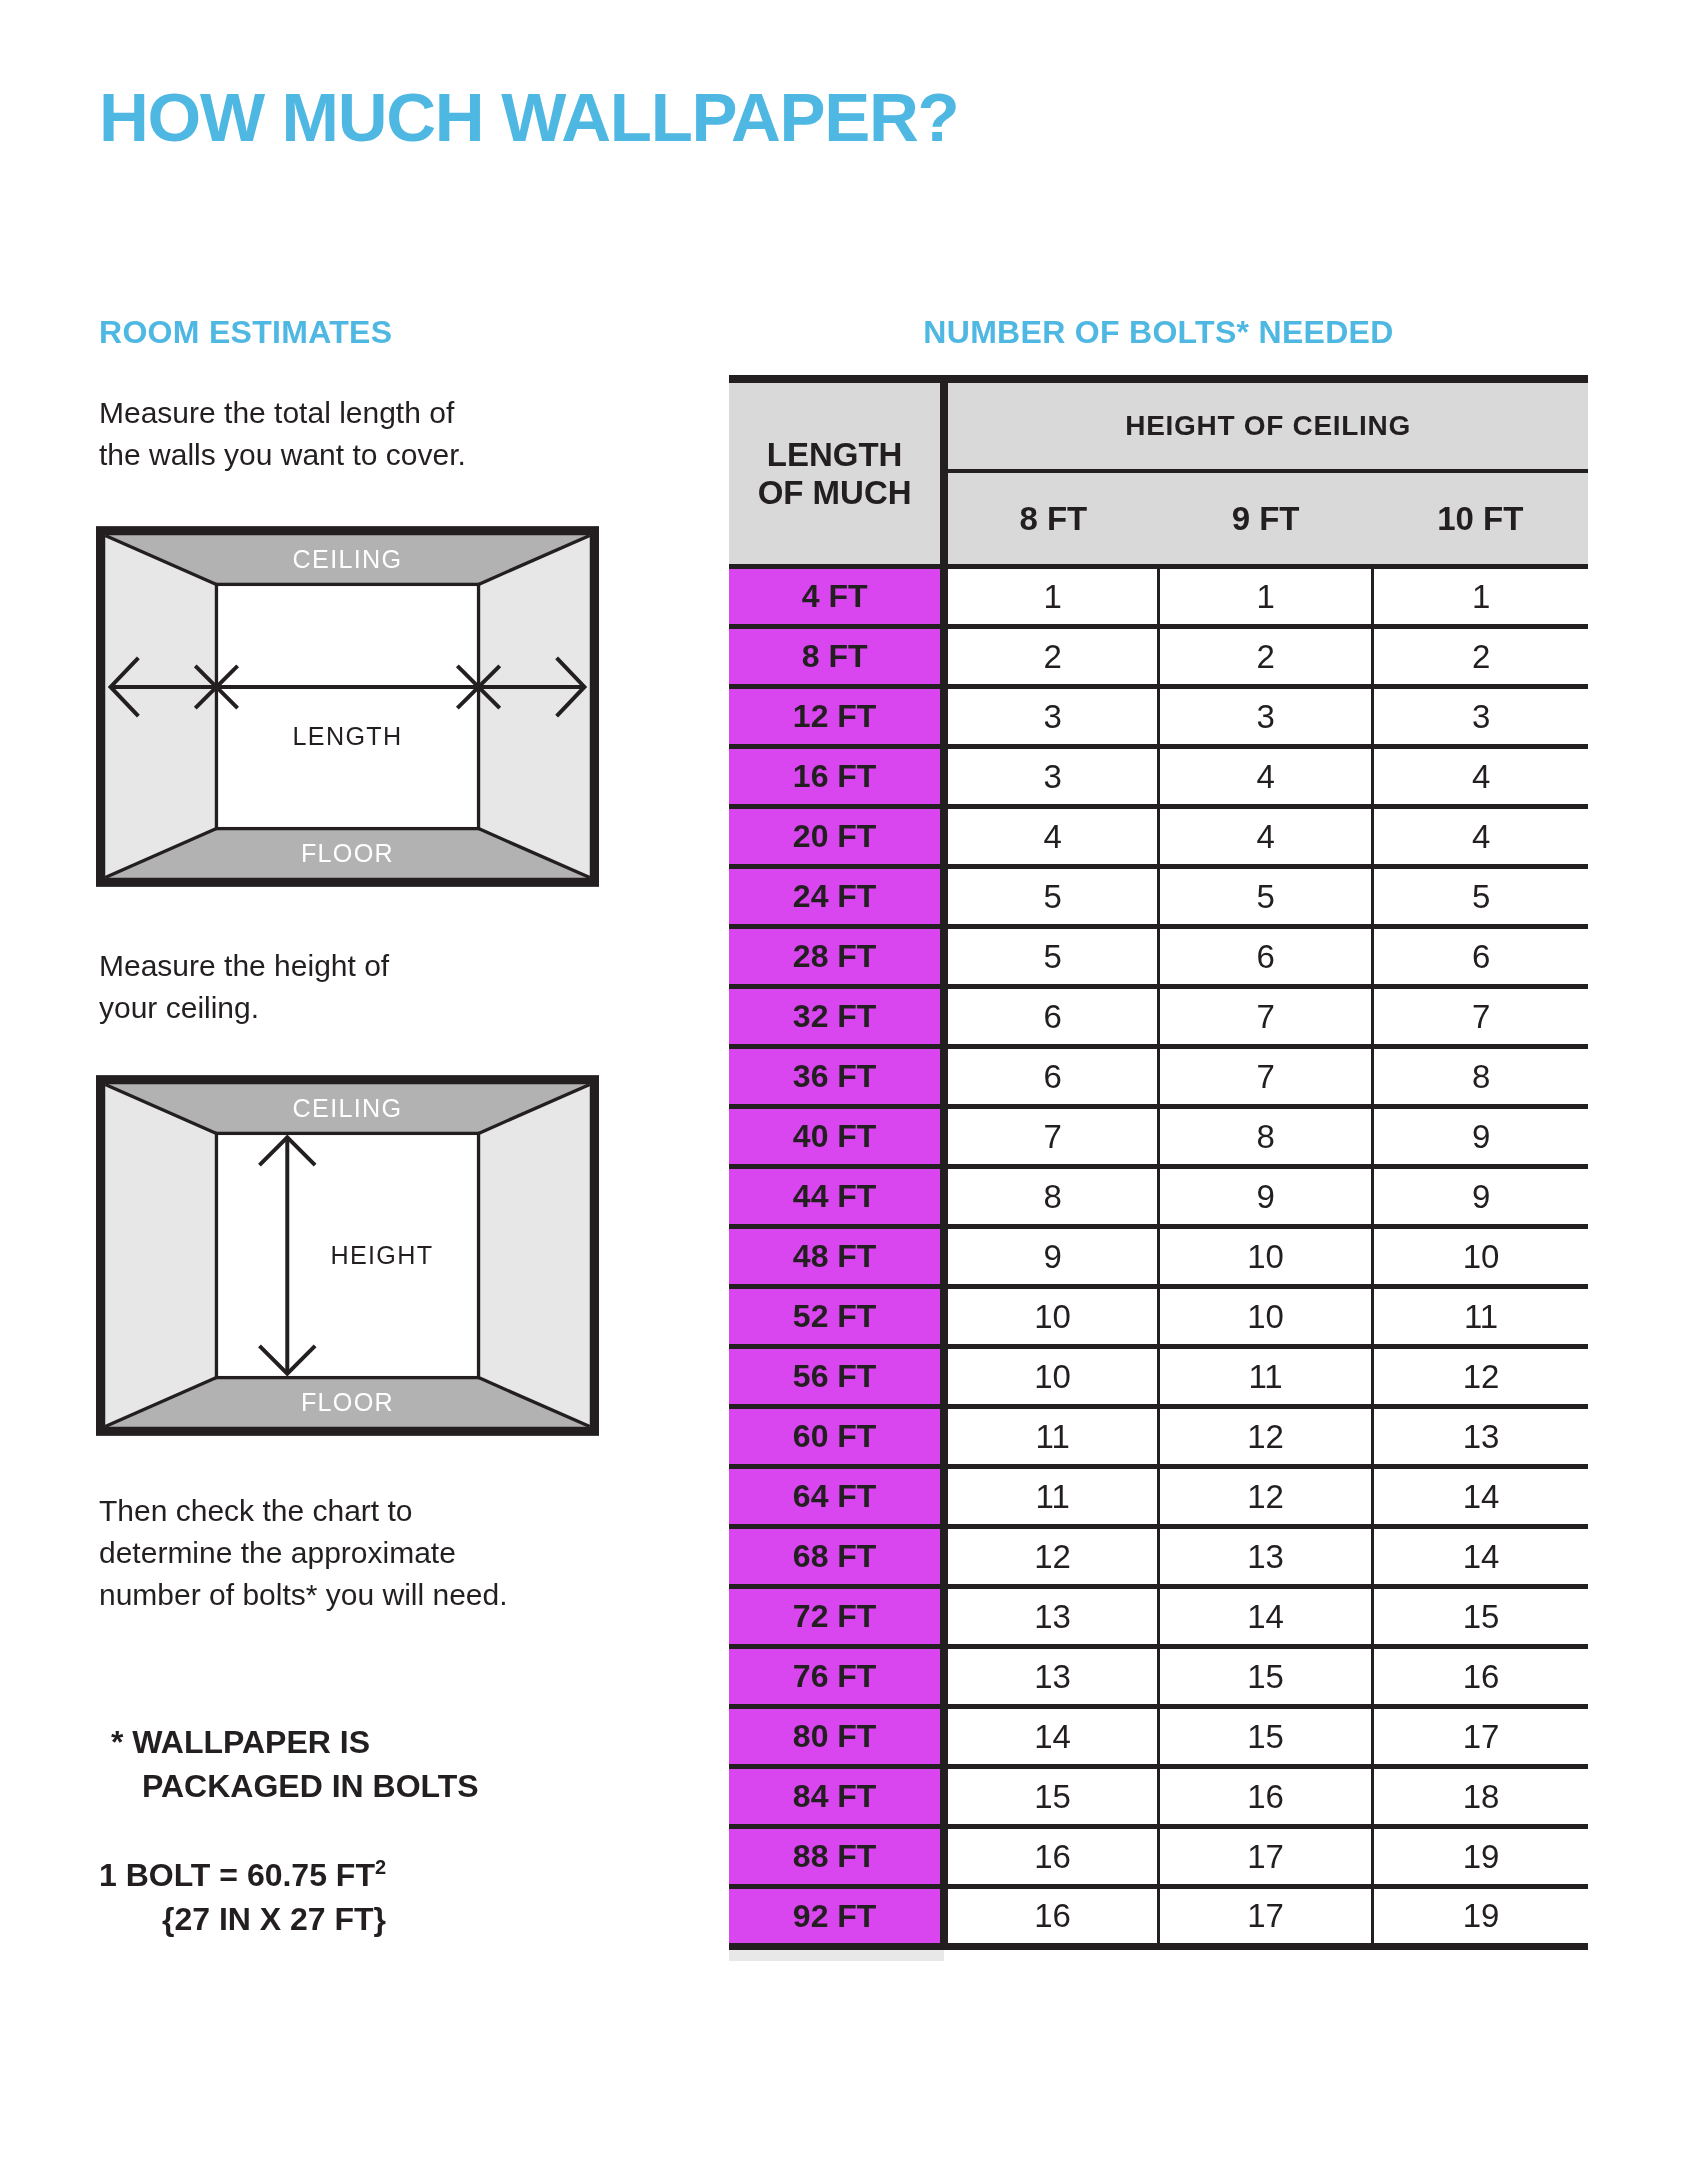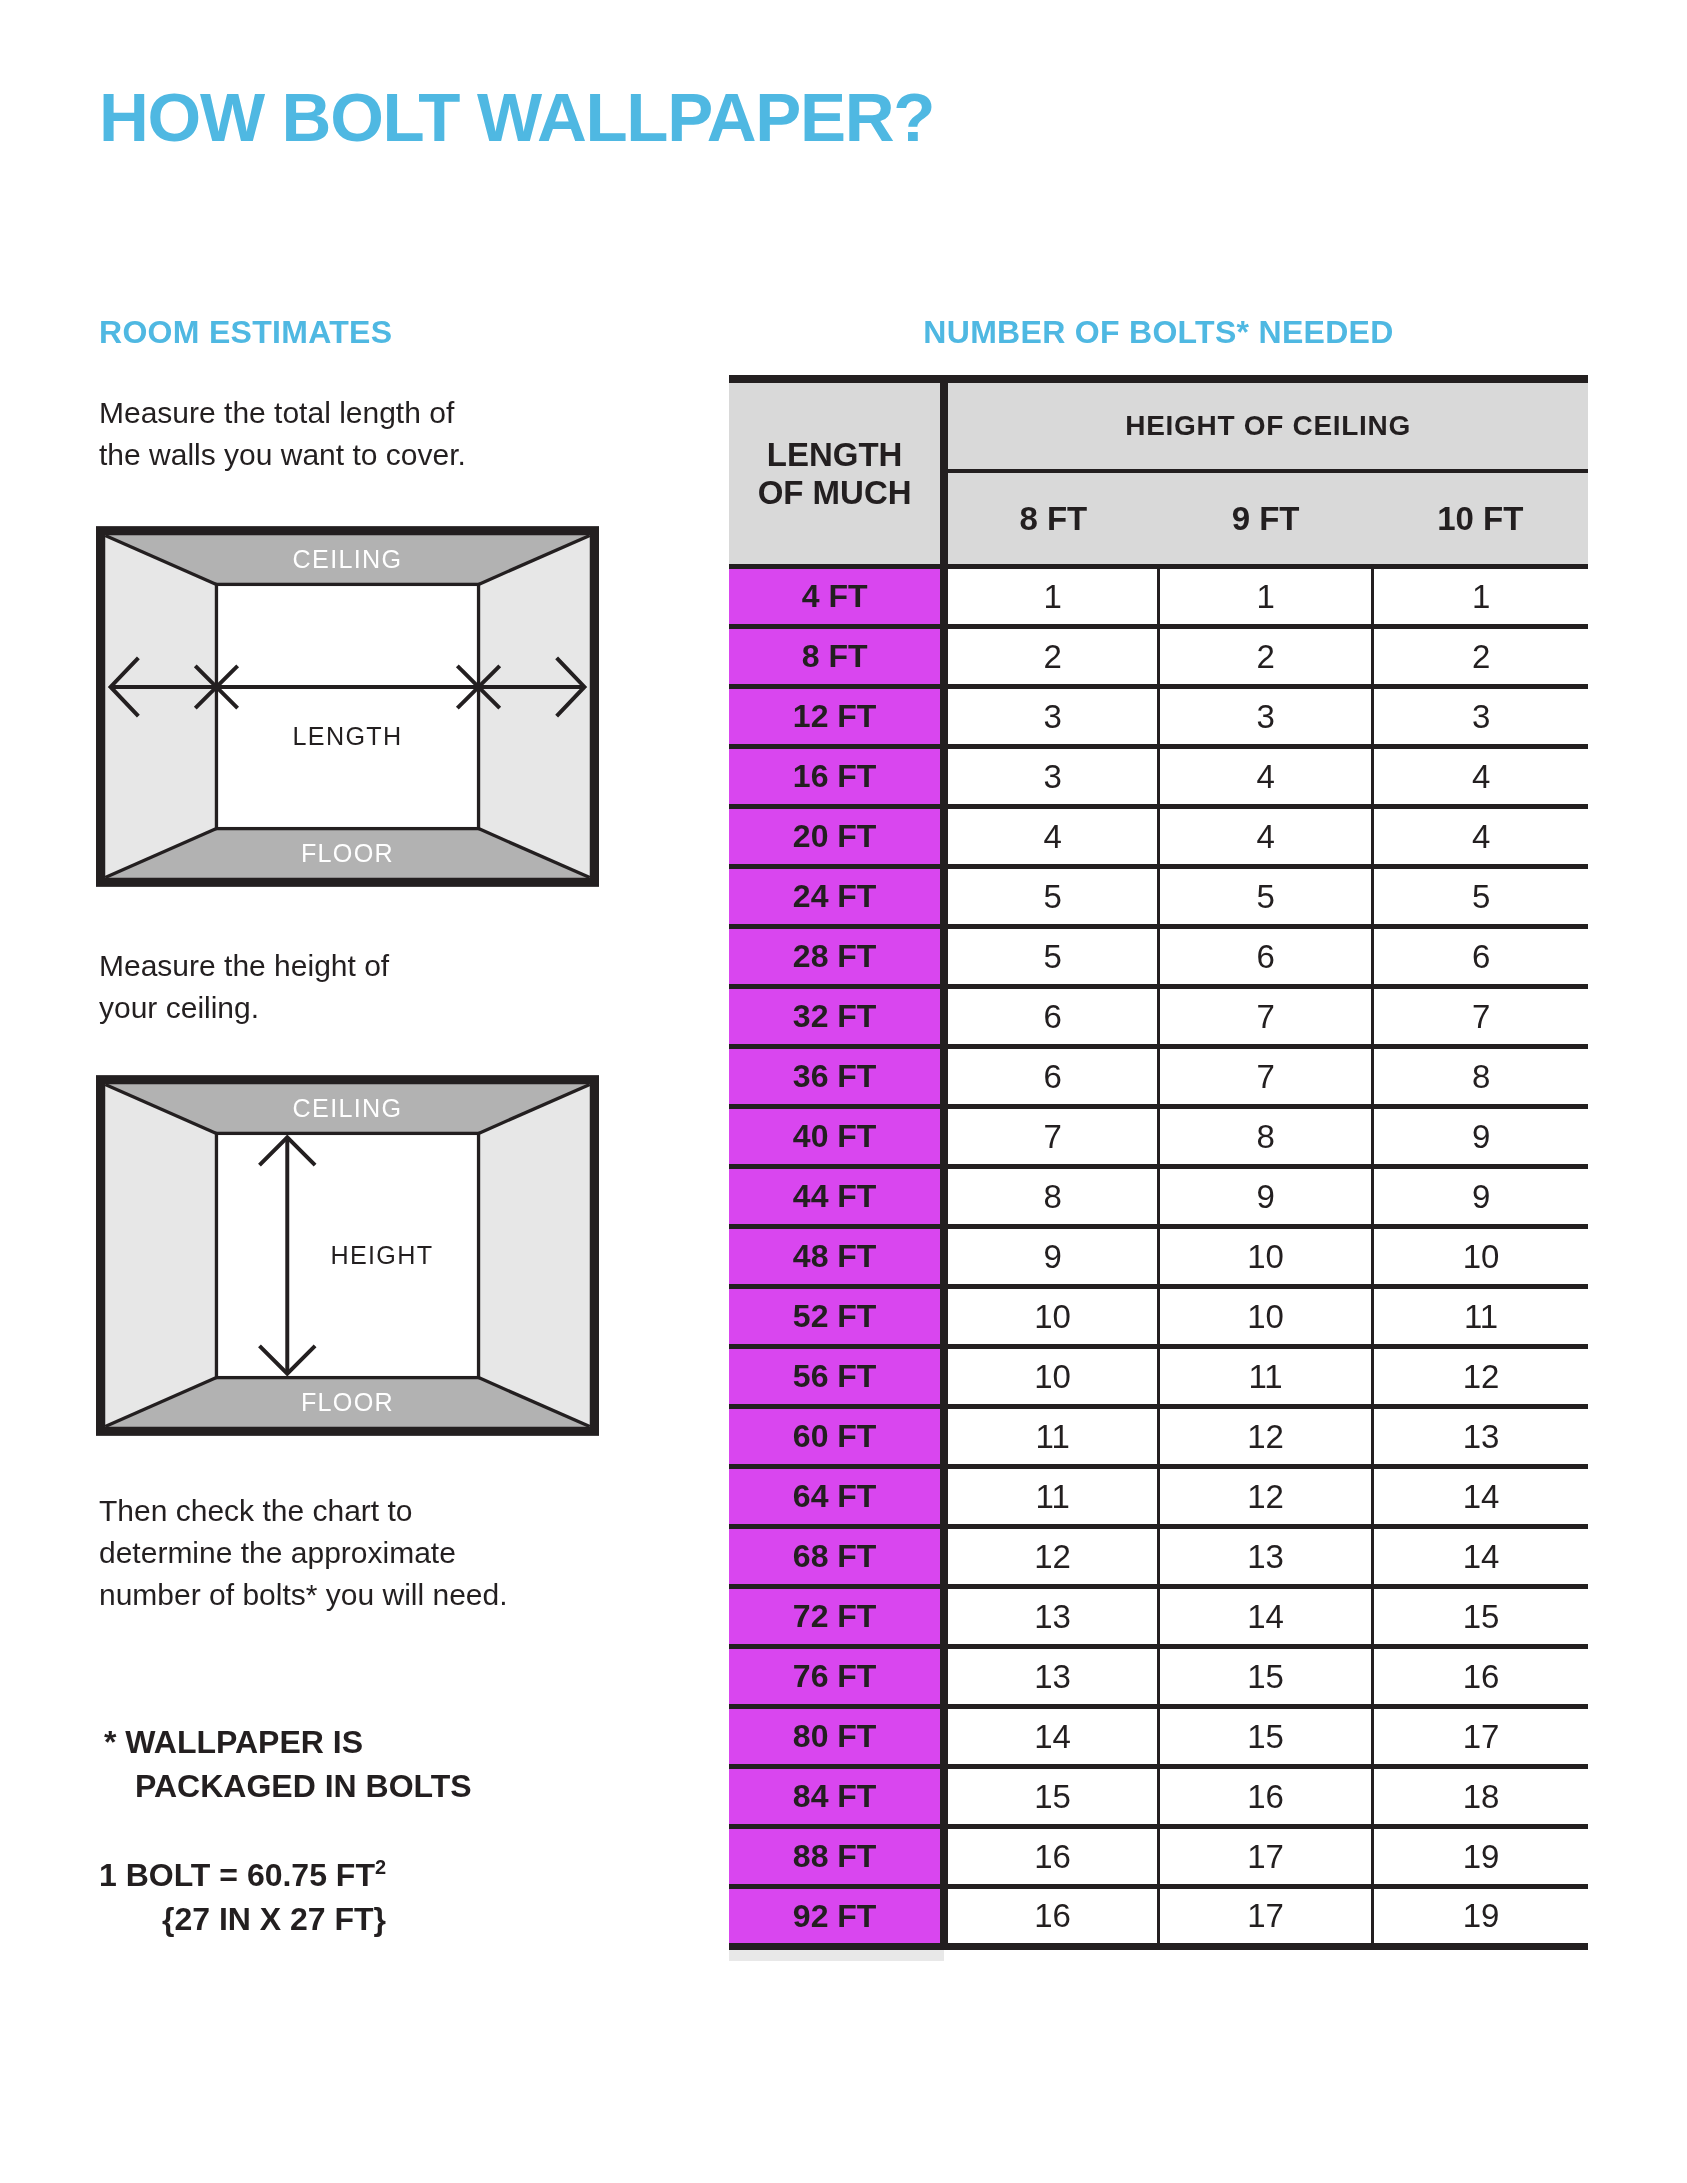--- a/index.html
+++ b/index.html
@@ -35,21 +35,21 @@
   #step2-text { top: 945px; }
   #step3-text { top: 1490px; }
   .step-text span { display: block; }
 
   
   .room-diagram { left: 96px; width: 503px; height: 361px; }
   #length-diagram { top: 526px; }
   #height-diagram { top: 1075px; }
 
   
-  #footnote { left: 104px; top: 1720px; font-size: 32px; font-weight: bold; line-height: 44px; }
+  #footnote { left: 111px; top: 1720px; font-size: 32px; font-weight: bold; line-height: 44px; }
   #footnote .line2 { display: block; margin-left: 31px; }
   #bolt-info { left: 99px; top: 1845px; font-size: 32px; font-weight: bold; line-height: 44px; }
   #bolt-info sup { font-size: 20px; }
   #bolt-info .line { display: block; text-align: right; }
 
   
   #table-wrap { left: 729px; top: 375px; width: 859px; }
   table#bolts-table {
     border-collapse: collapse; table-layout: fixed;
     width: 859px;
@@ -79,21 +79,21 @@
   }
   #bolts-table tbody td.c1 { border-left: 8.6px solid #231f20; }
   #bolts-table tbody td.c2, #bolts-table tbody td.c3 { border-left: 3.3px solid #231f20; }
   #table-shadow { width: 215px; height: 10.6px; background: #e8e8e8; }
 
   svg text { font-family: "Liberation Sans", sans-serif; }
 </style>
 </head>
 <body>
 
-<h1 class="abs" id="page-title">HOW BOLT WALLPAPER?</h1>
+<h1 class="abs" id="page-title">HOW MUCH WALLPAPER?</h1>
 
 <h2 class="abs section-heading" id="room-estimates-heading">ROOM ESTIMATES</h2>
 
 <p class="abs step-text" id="step1-text">
   <span>Measure the total length of</span>
   <span>the walls you want to cover.</span>
 </p>
 
 <svg class="abs room-diagram" id="length-diagram" viewBox="0 0 760 545" xmlns="http://www.w3.org/2000/svg">
   <g>

